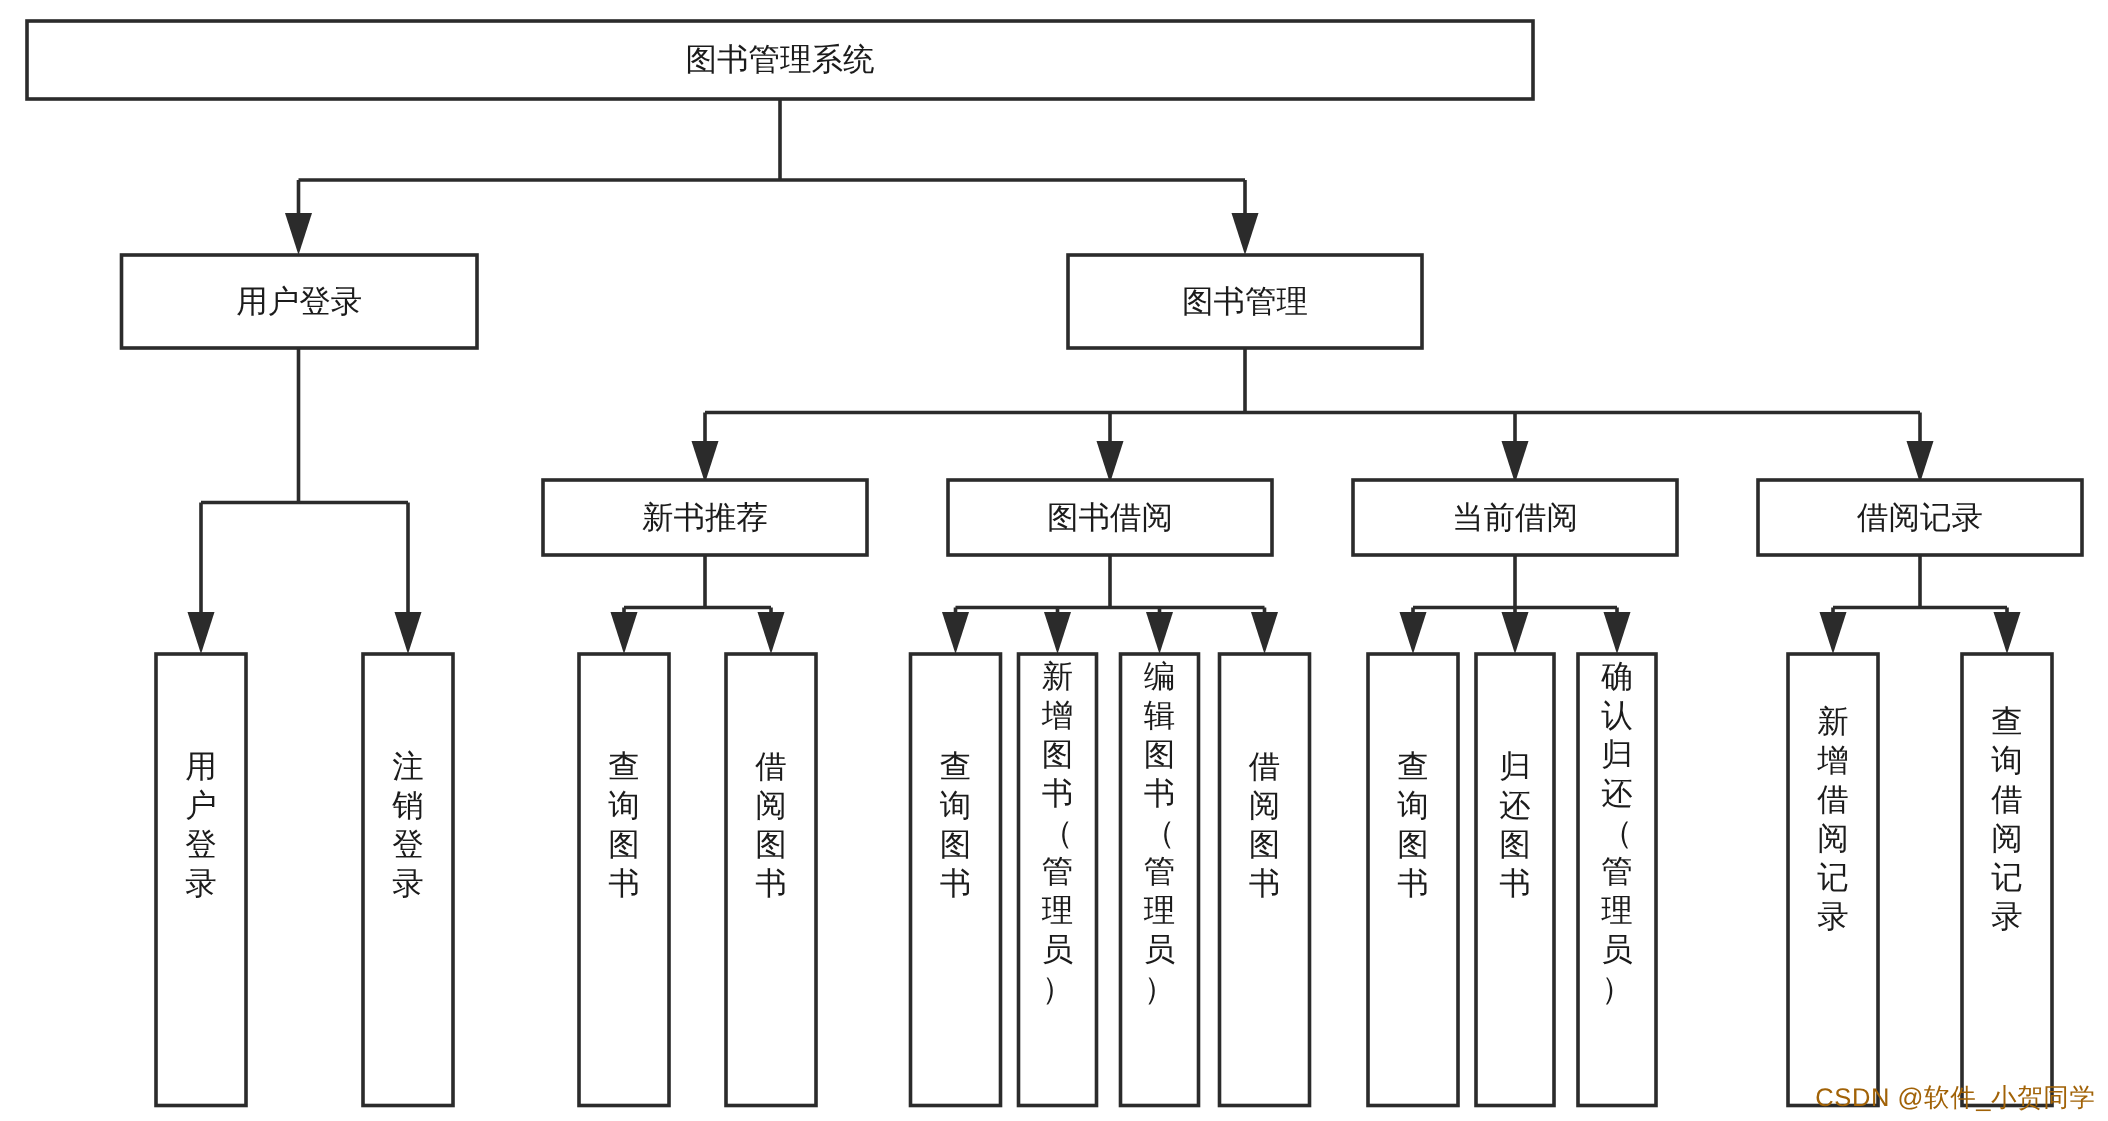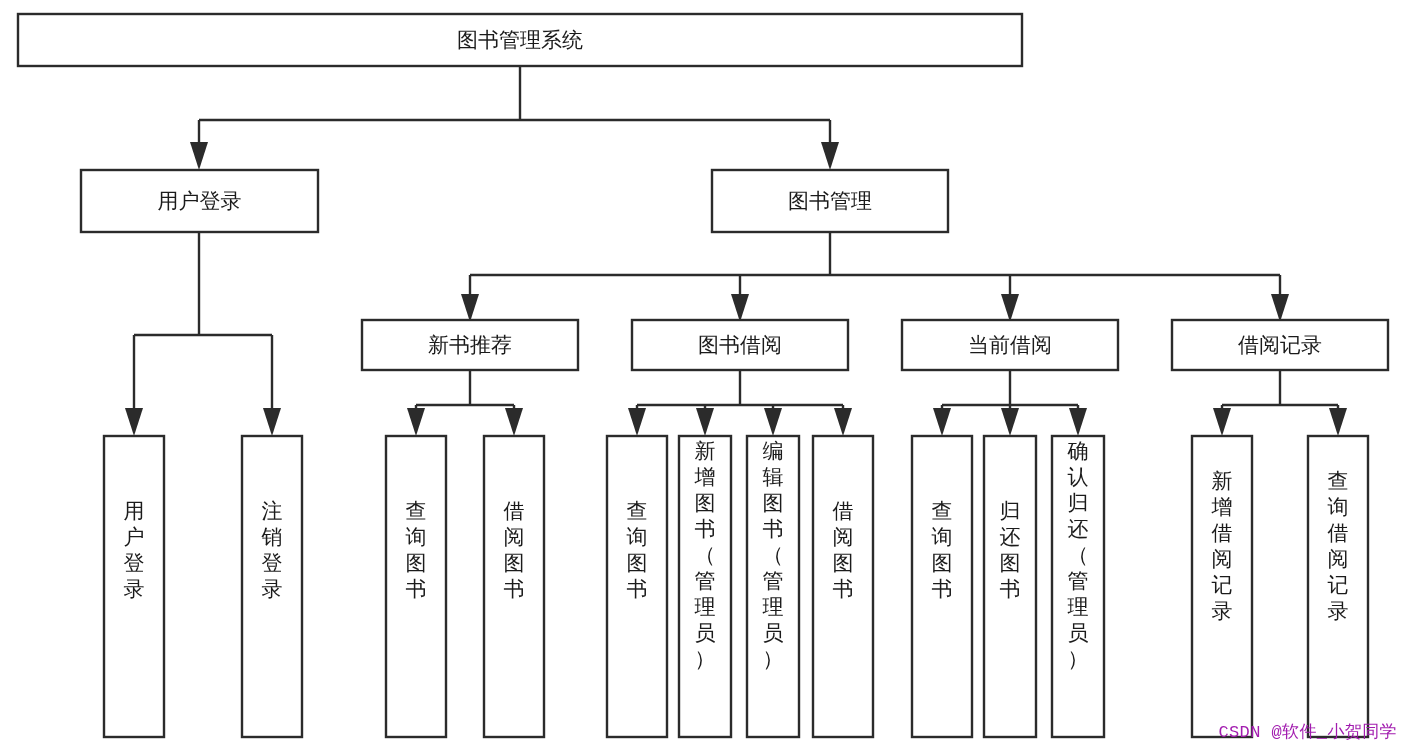--- a/index.html
+++ b/index.html
@@ -52,23 +52,23 @@
   .node-label-vert {
     fill: #1b1b1b;
     font-family: "DejaVu Sans", "Liberation Sans", sans-serif;
     font-size: 21px;
     text-anchor: middle;
   }
   .watermark {
     position: absolute;
     right: 8px;
     bottom: 4px;
-    font-family: Liberation Mono, monospace;
+    font-family: Liberation Sans, sans-serif;
     font-size: 17px;
-    color: #a21caf;
+    color: #a16207;
     letter-spacing: 0.4px;
     white-space: nowrap;
     user-select: none;
   }
 </style>
 </head>
 <body>
 
 <div id="diagram-root">
 

